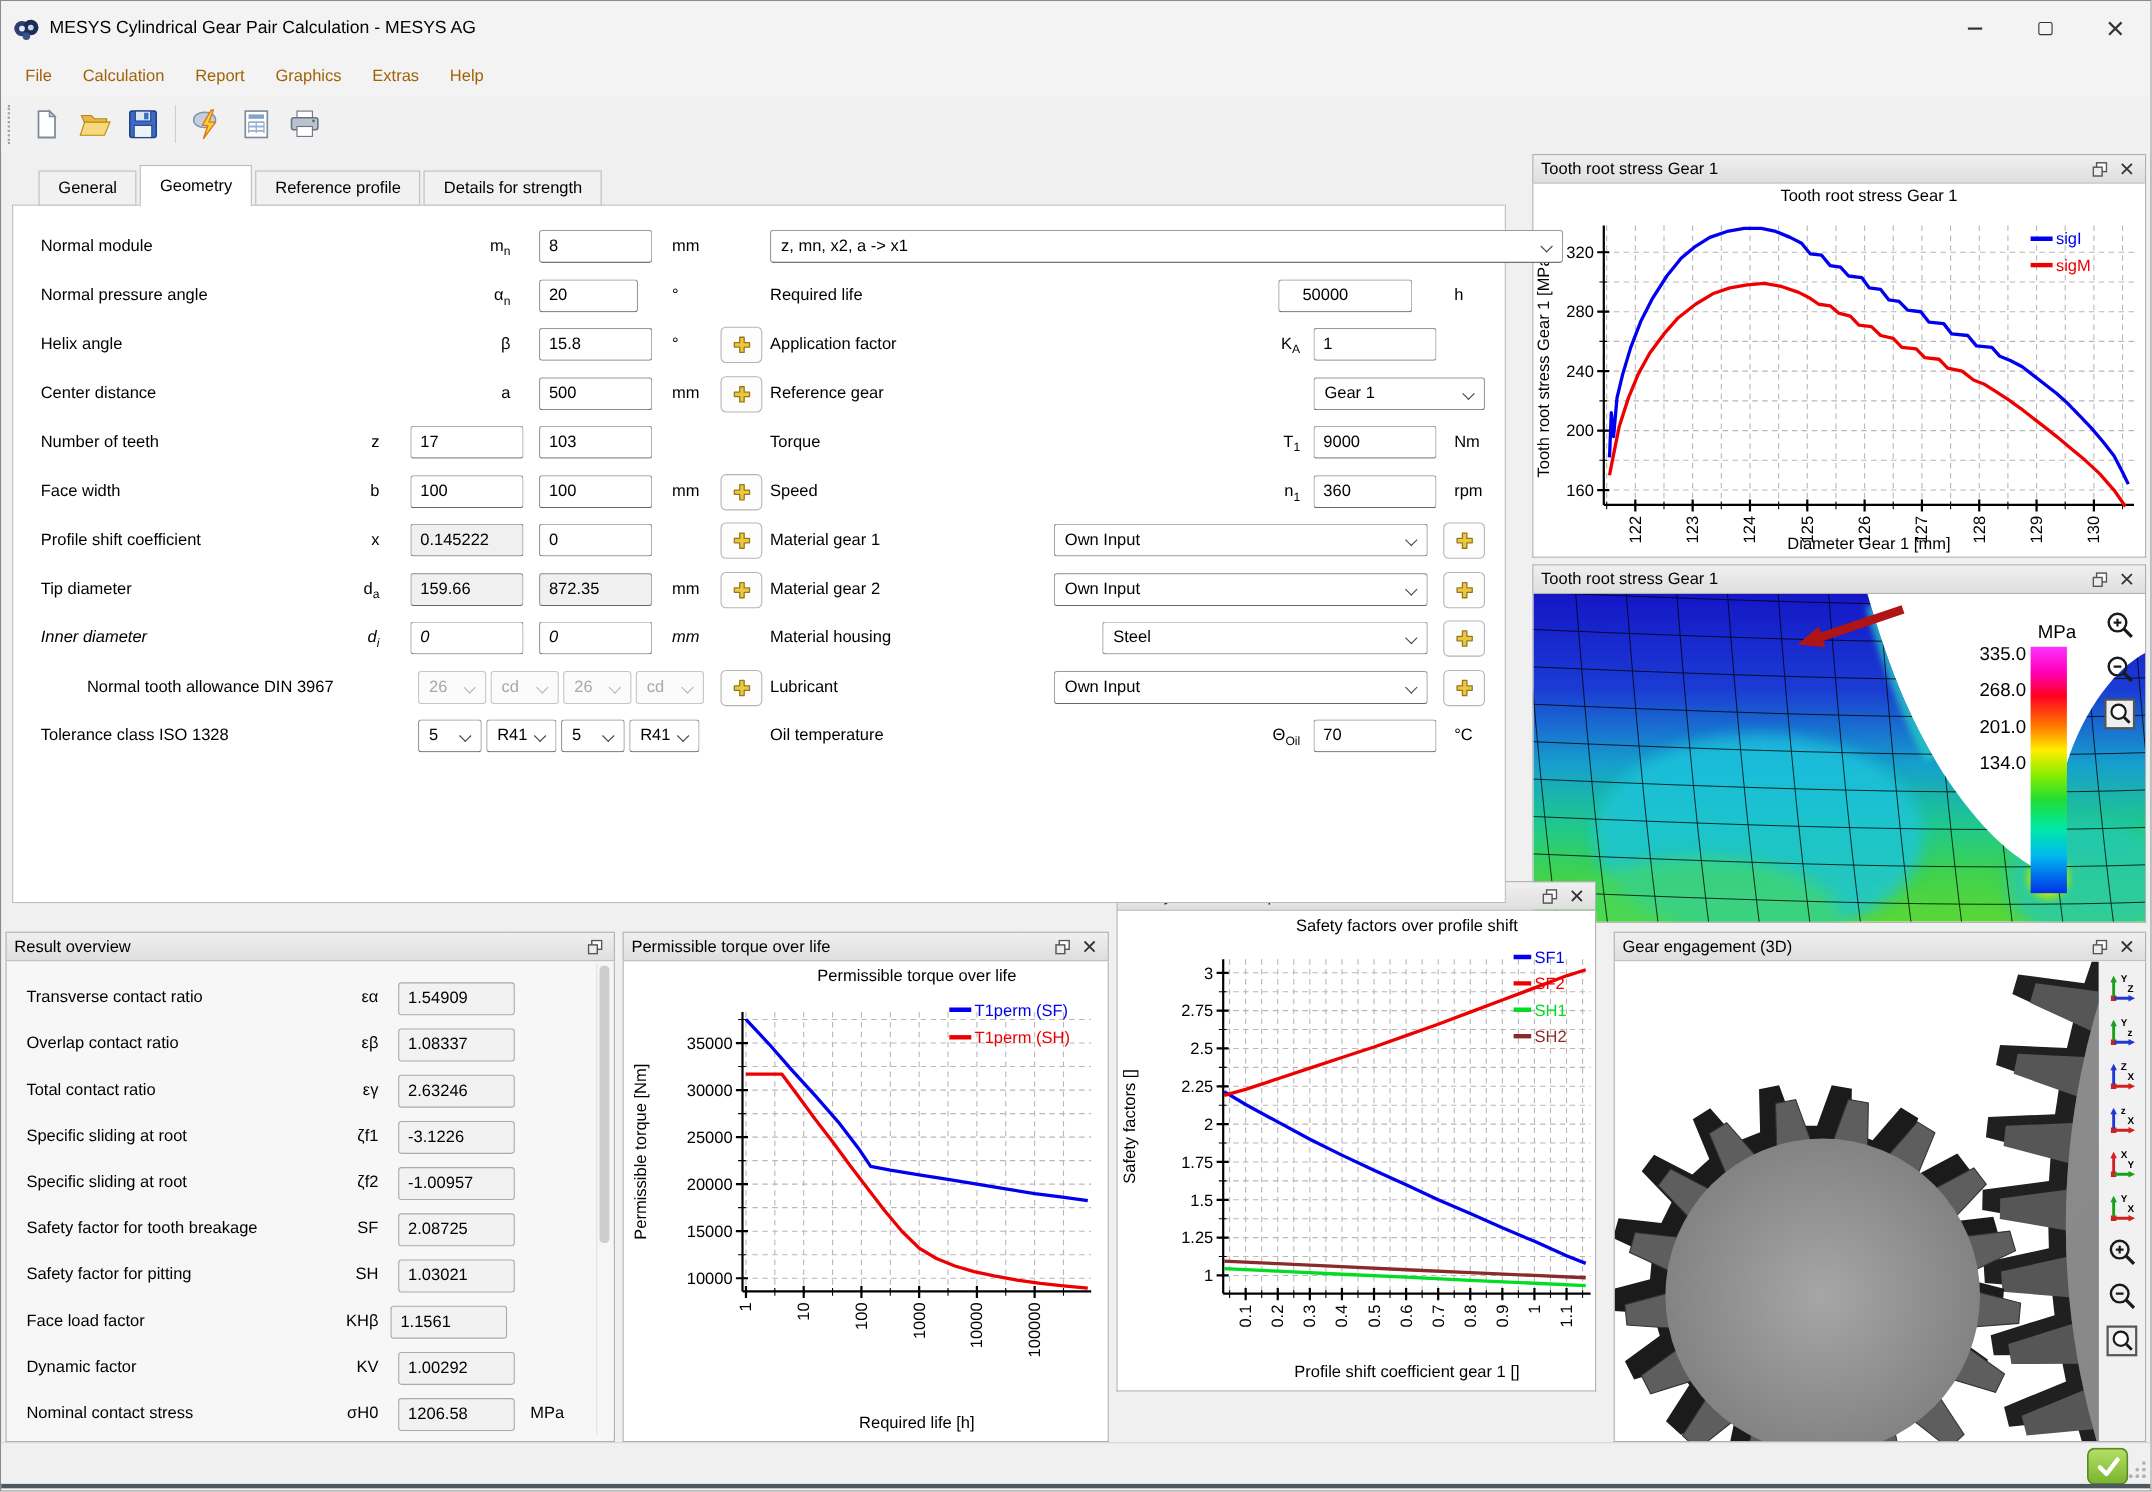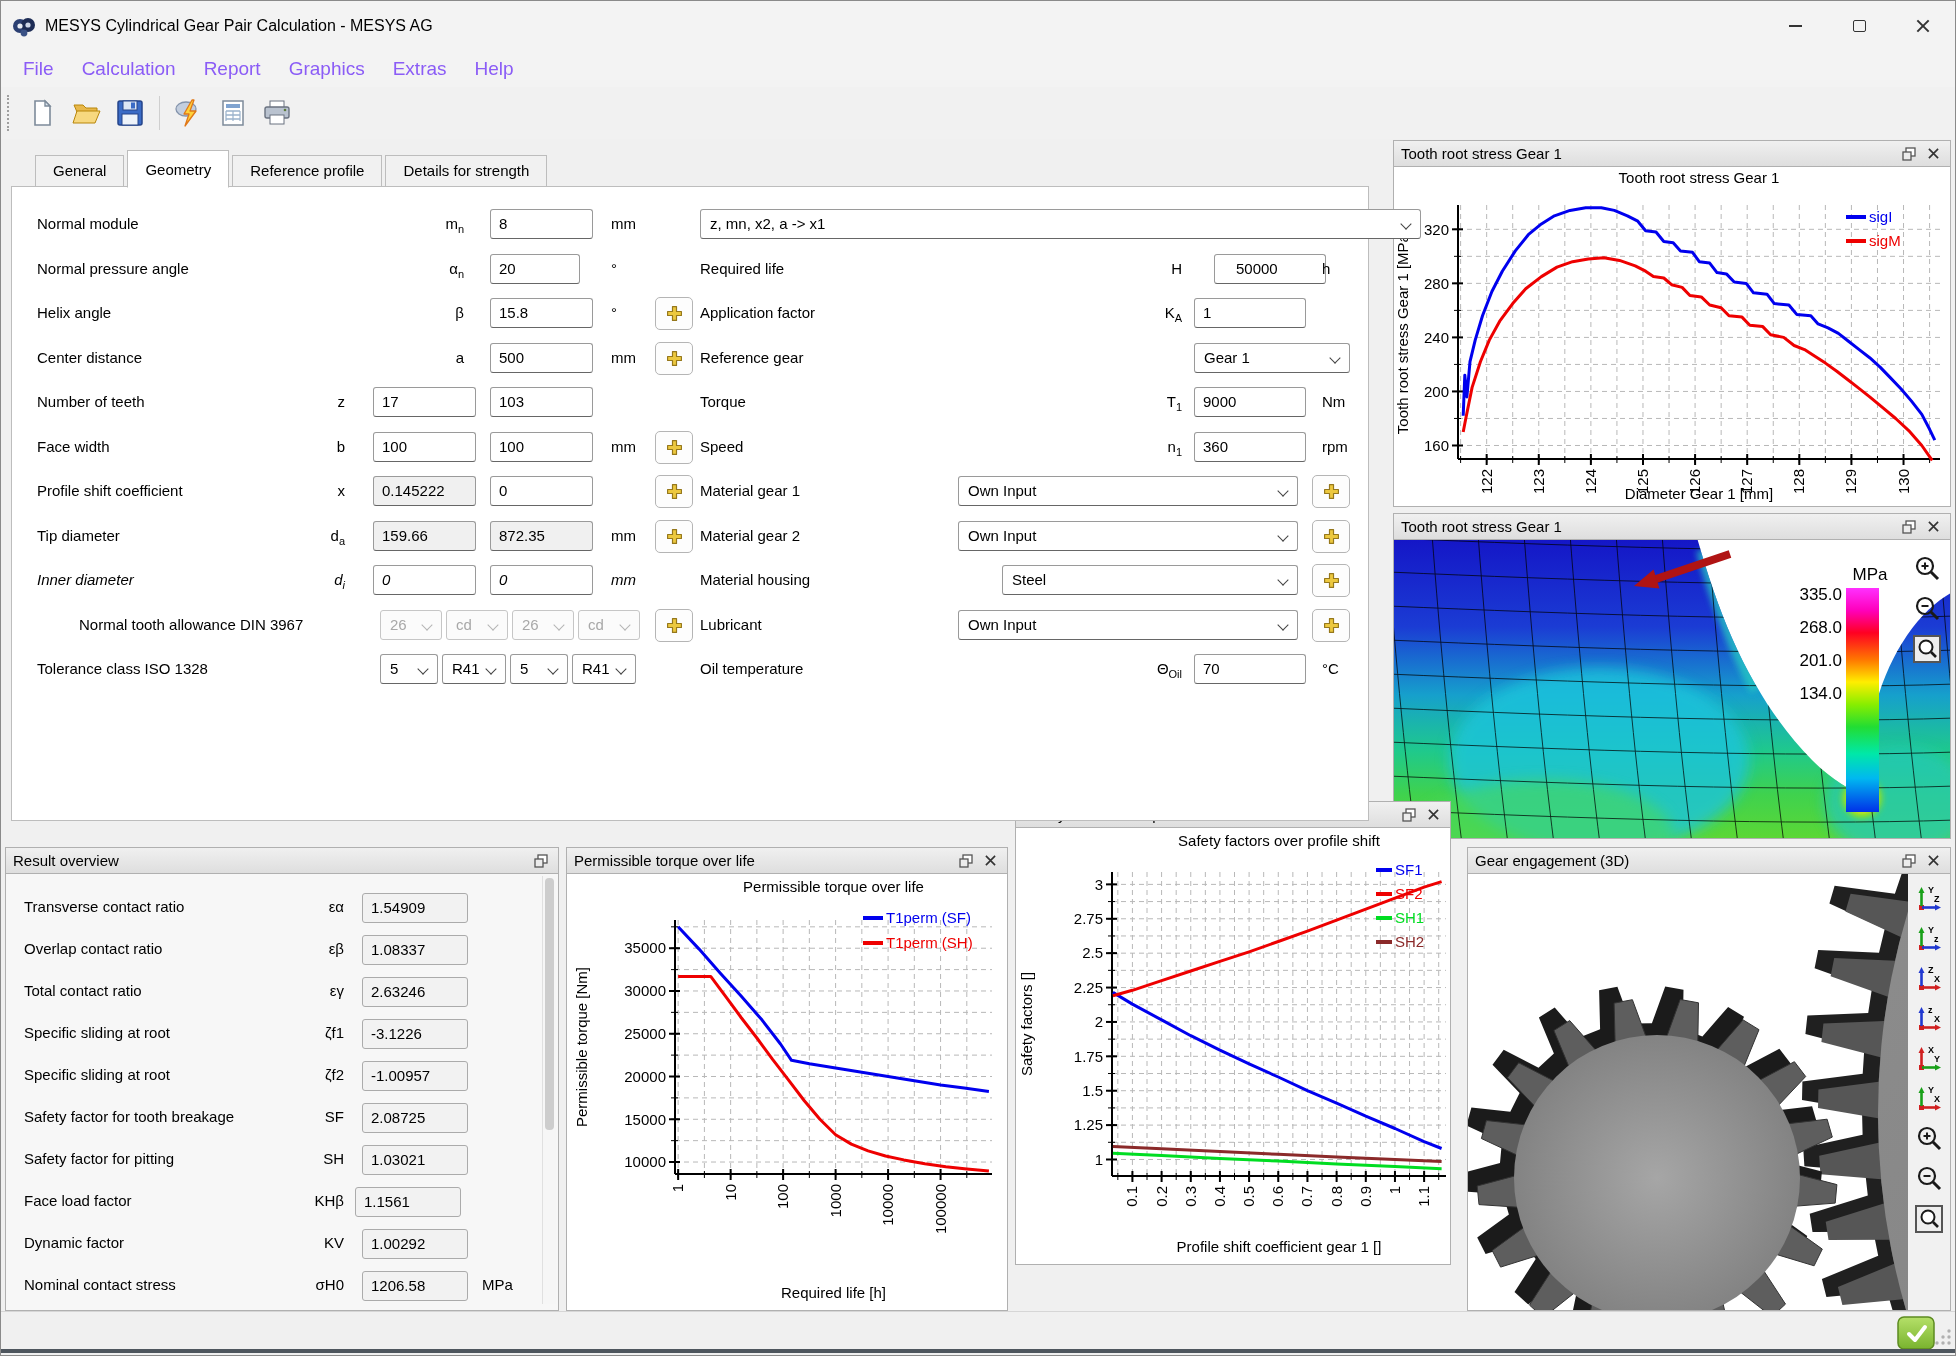--- a/index.html
+++ b/index.html
@@ -11,21 +11,21 @@
   #titlebar .apptitle{font-size:16px;margin-left:8px;}
   #wincontrols{position:absolute;right:0;top:0;height:50px;display:flex;}
   .wbtn{width:64px;height:50px;display:flex;align-items:center;justify-content:center;}
   .glyph-min{width:13px;height:2px;background:#333;}
   .glyph-max{width:11px;height:10px;border:1.6px solid #333;border-radius:2px;}
   .glyph-close{position:relative;width:14px;height:14px;}
   .glyph-close::before,.glyph-close::after{content:"";position:absolute;left:6px;top:-1px;width:2px;height:16px;background:#333;}
   .glyph-close::before{transform:rotate(45deg);} .glyph-close::after{transform:rotate(-45deg);}
   
   #menubar{position:absolute;left:0;top:50px;width:100%;height:36px;background:#f3f3f3;display:flex;align-items:center;padding-left:8px;box-sizing:border-box;}
-  .menuitem{font-size:19px;padding:6px 14px;color:#8b5cf6;}
+  .menuitem{font-size:15px;padding:6px 14px;color:#a16207;}
   
   #toolbar{position:absolute;left:0;top:86px;width:100%;height:52px;background:#f1f1f1;display:flex;align-items:center;}
   .grip{width:4px;height:36px;border-left:2px dotted #9f9f9f;margin:0 7px 0 6px;}
   .tbtn{width:44px;height:44px;display:flex;align-items:center;justify-content:center;border-radius:4px;}
   .tsep{width:1px;height:34px;background:#cfcfcf;margin:0 7px;}
   
   #tabs{position:absolute;left:10px;top:149px;height:37px;display:flex;align-items:flex-end;padding-left:24px;z-index:6;}
   .tab{font-size:15px;padding:6px 17px 7px 17px;background:#f1f1f1;border:1px solid #bdbdbd;margin-right:3px;}
   .tab.active{background:#fff;padding:10px 17px 9px 17px;border-bottom:1px solid #fff;margin-bottom:-1px;}
   #form-panel{position:absolute;left:10px;top:185px;width:1358px;height:635px;background:#fff;border:1px solid #bdbdbd;box-sizing:border-box;z-index:5;}
@@ -223,21 +223,21 @@
           <div class="combo" style="left: 430px; width: 64px;"><span>R41</span><span class="chev"></span></div>
           <div class="combo" style="left: 498px; width: 58px;"><span>5</span><span class="chev"></span></div>
           <div class="combo" style="left: 560px; width: 64px;"><span>R41</span><span class="chev"></span></div>
         </div>
         <div class="frow" style="top: 21px;">
           <div class="combo" style="left: 688px; width: 721px;"><span>z, mn, x2, a  -&gt; x1</span><span class="chev"></span></div>
         </div>
         <div class="frow" style="top: 65.5px;">
           <span class="lbl" style="left: 688px;">Required life</span>
           <span class="sym" style="left: 1098px; width: 72px;">H</span>
-          <div class="field" style="left: 1202px; width: 112px; padding-left: 21px;">50000</div>
+          <div class="field" style="left: 1150px; width: 122px; padding-left: 21px;">50000</div>
           <span class="unit" style="left: 1310px;">h</span>
         </div>
         <div class="frow" style="top: 110px;">
           <div class="plusbtn" style="left: 643px;">
             <svg width="17" height="17" viewBox="0 0 16 16">
               <path d="M6.1 1.5h3.8v4.6h4.6v3.8H9.9v4.6H6.1V9.9H1.5V6.1h4.6Z" fill="#ecc83f" stroke="#96781c" stroke-width="1.1" stroke-linejoin="round"></path>
             </svg>
           </div>
           <span class="lbl" style="left: 688px;">Application factor</span>
           <span class="sym" style="left: 1098px; width: 72px;">K<sub>A</sub></span>

